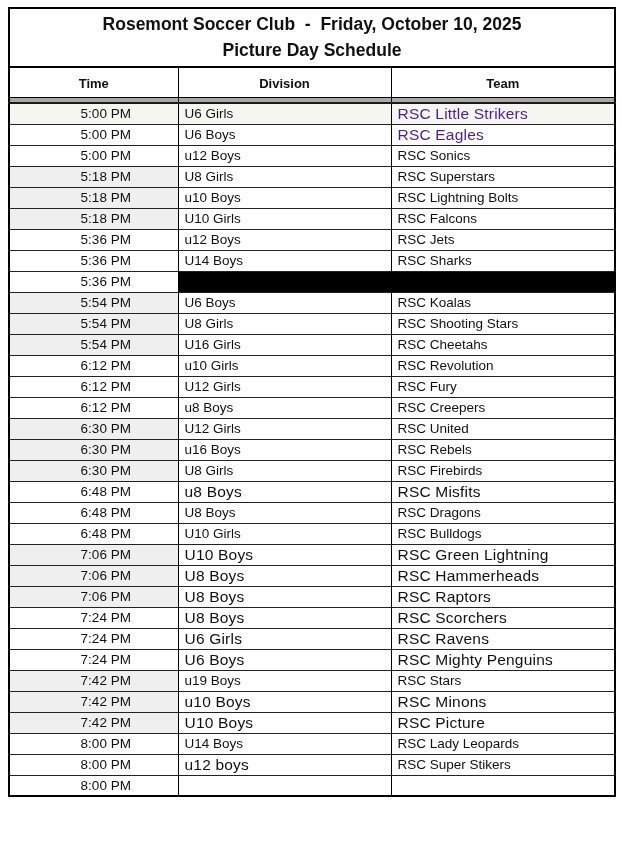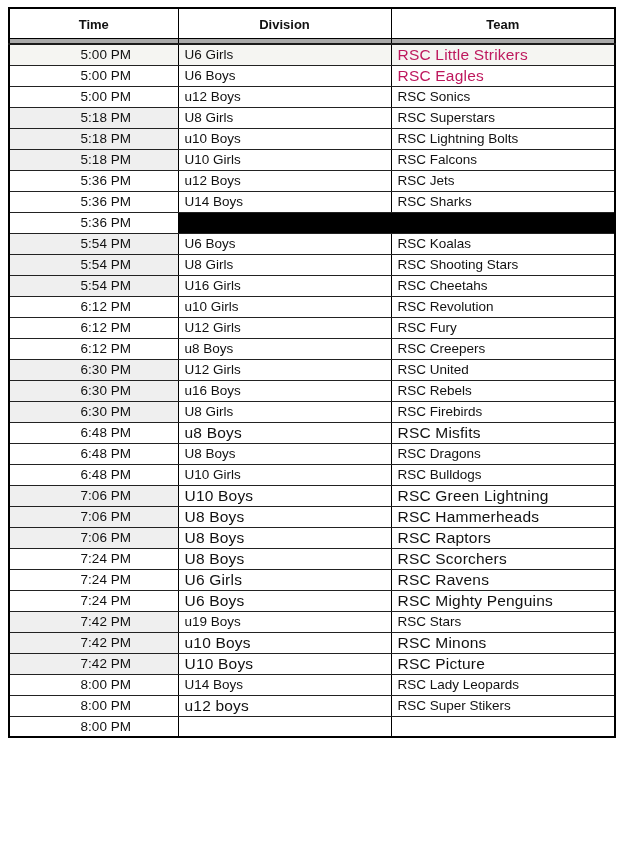--- a/index.html
+++ b/index.html
@@ -71,33 +71,36 @@
   tbody td:first-child { border-left: none; padding-left: 24px; }
   td.time { text-align: center; }
   td.division, td.team { text-align: left; padding-left: 6px; }
 
   td.shaded { background: #efefef; }
   td.blackout { background: #000000; }
   tr.tint td { background: #f5f5f2; }
 
   .f-calibri { font-size: 13.5px; }
   .f-arial { font-size: 15.5px; letter-spacing: 0.2px; }
-  td.gray { color: #be185d; }
+  td.gray { color: #4c1d95; }
 </style>
 </head>
 <body>
 
 <div class="page">
   <table class="schedule">
     <colgroup>
       <col class="c-time">
       <col class="c-division">
       <col class="c-team">
     </colgroup>
     <thead>
+      <tr>
+        <td class="title-cell" colspan="3"><span>Rosemont Soccer Club  -  Friday, October 10, 2025</span><br><span>Picture Day Schedule</span></td>
+      </tr>
       <tr class="colhead">
         <th>Time</th>
         <th>Division</th>
         <th>Team</th>
       </tr>
       <tr class="band">
         <td></td>
         <td></td>
         <td></td>
       </tr>

